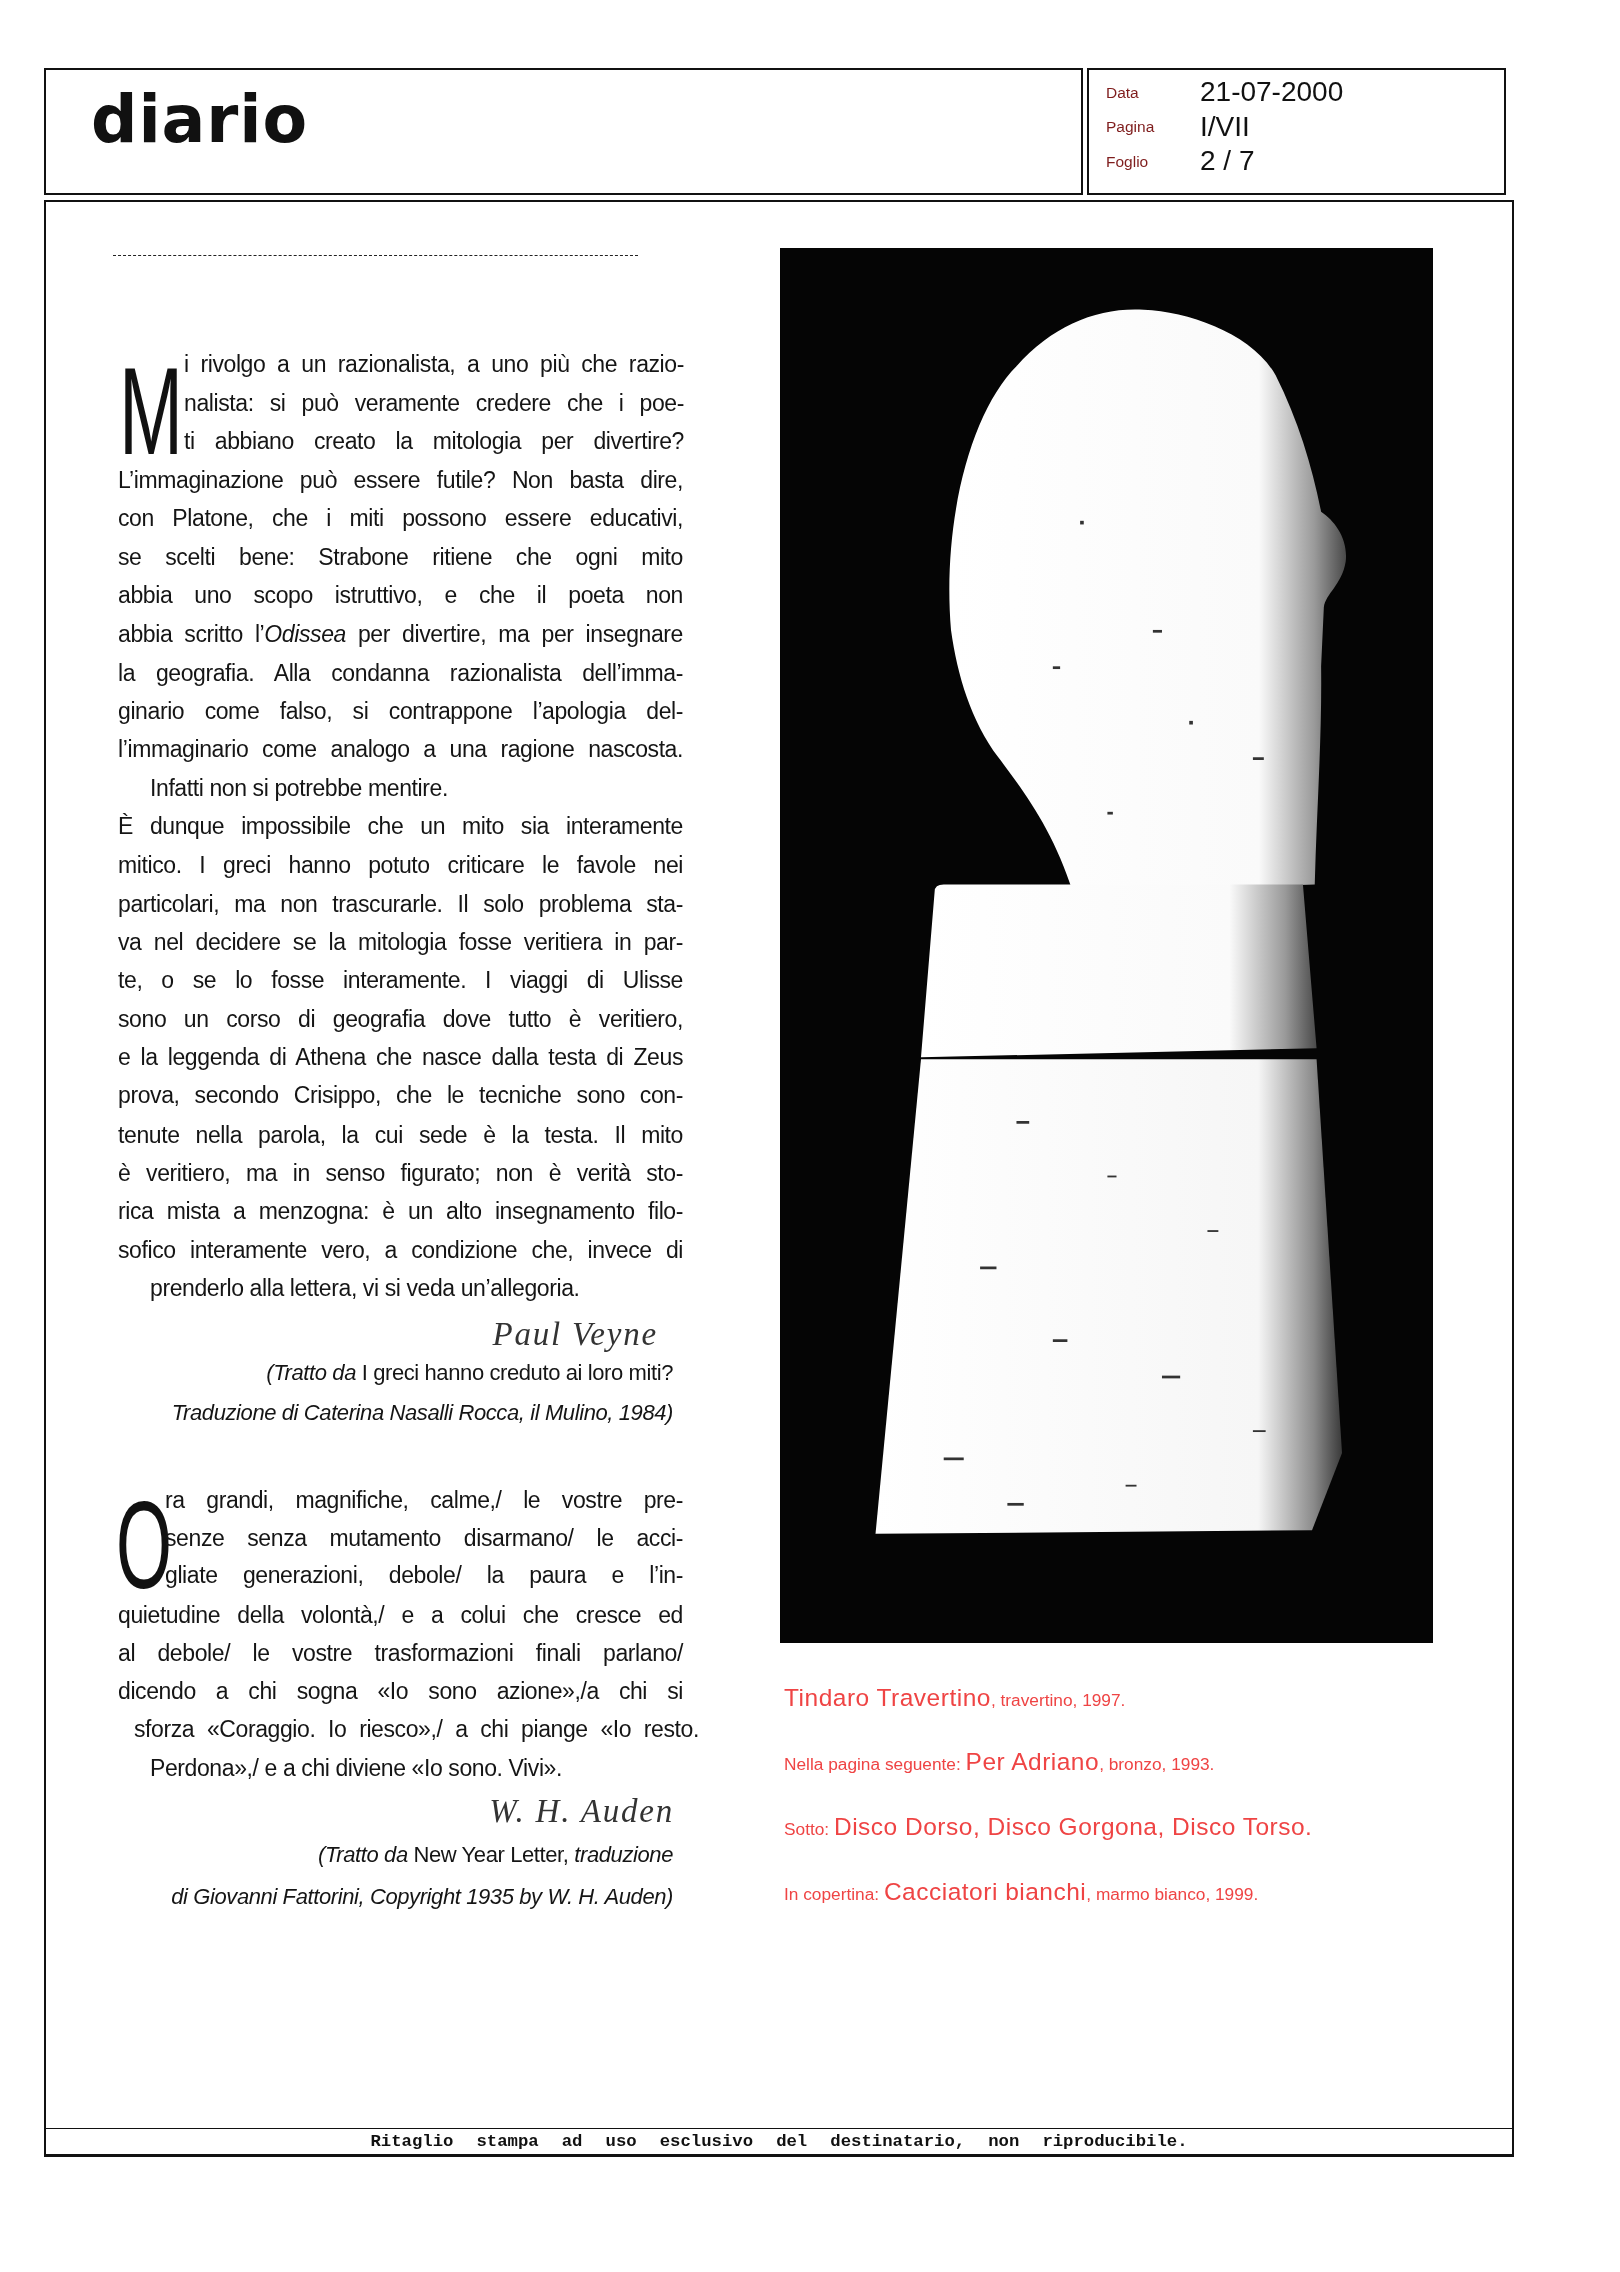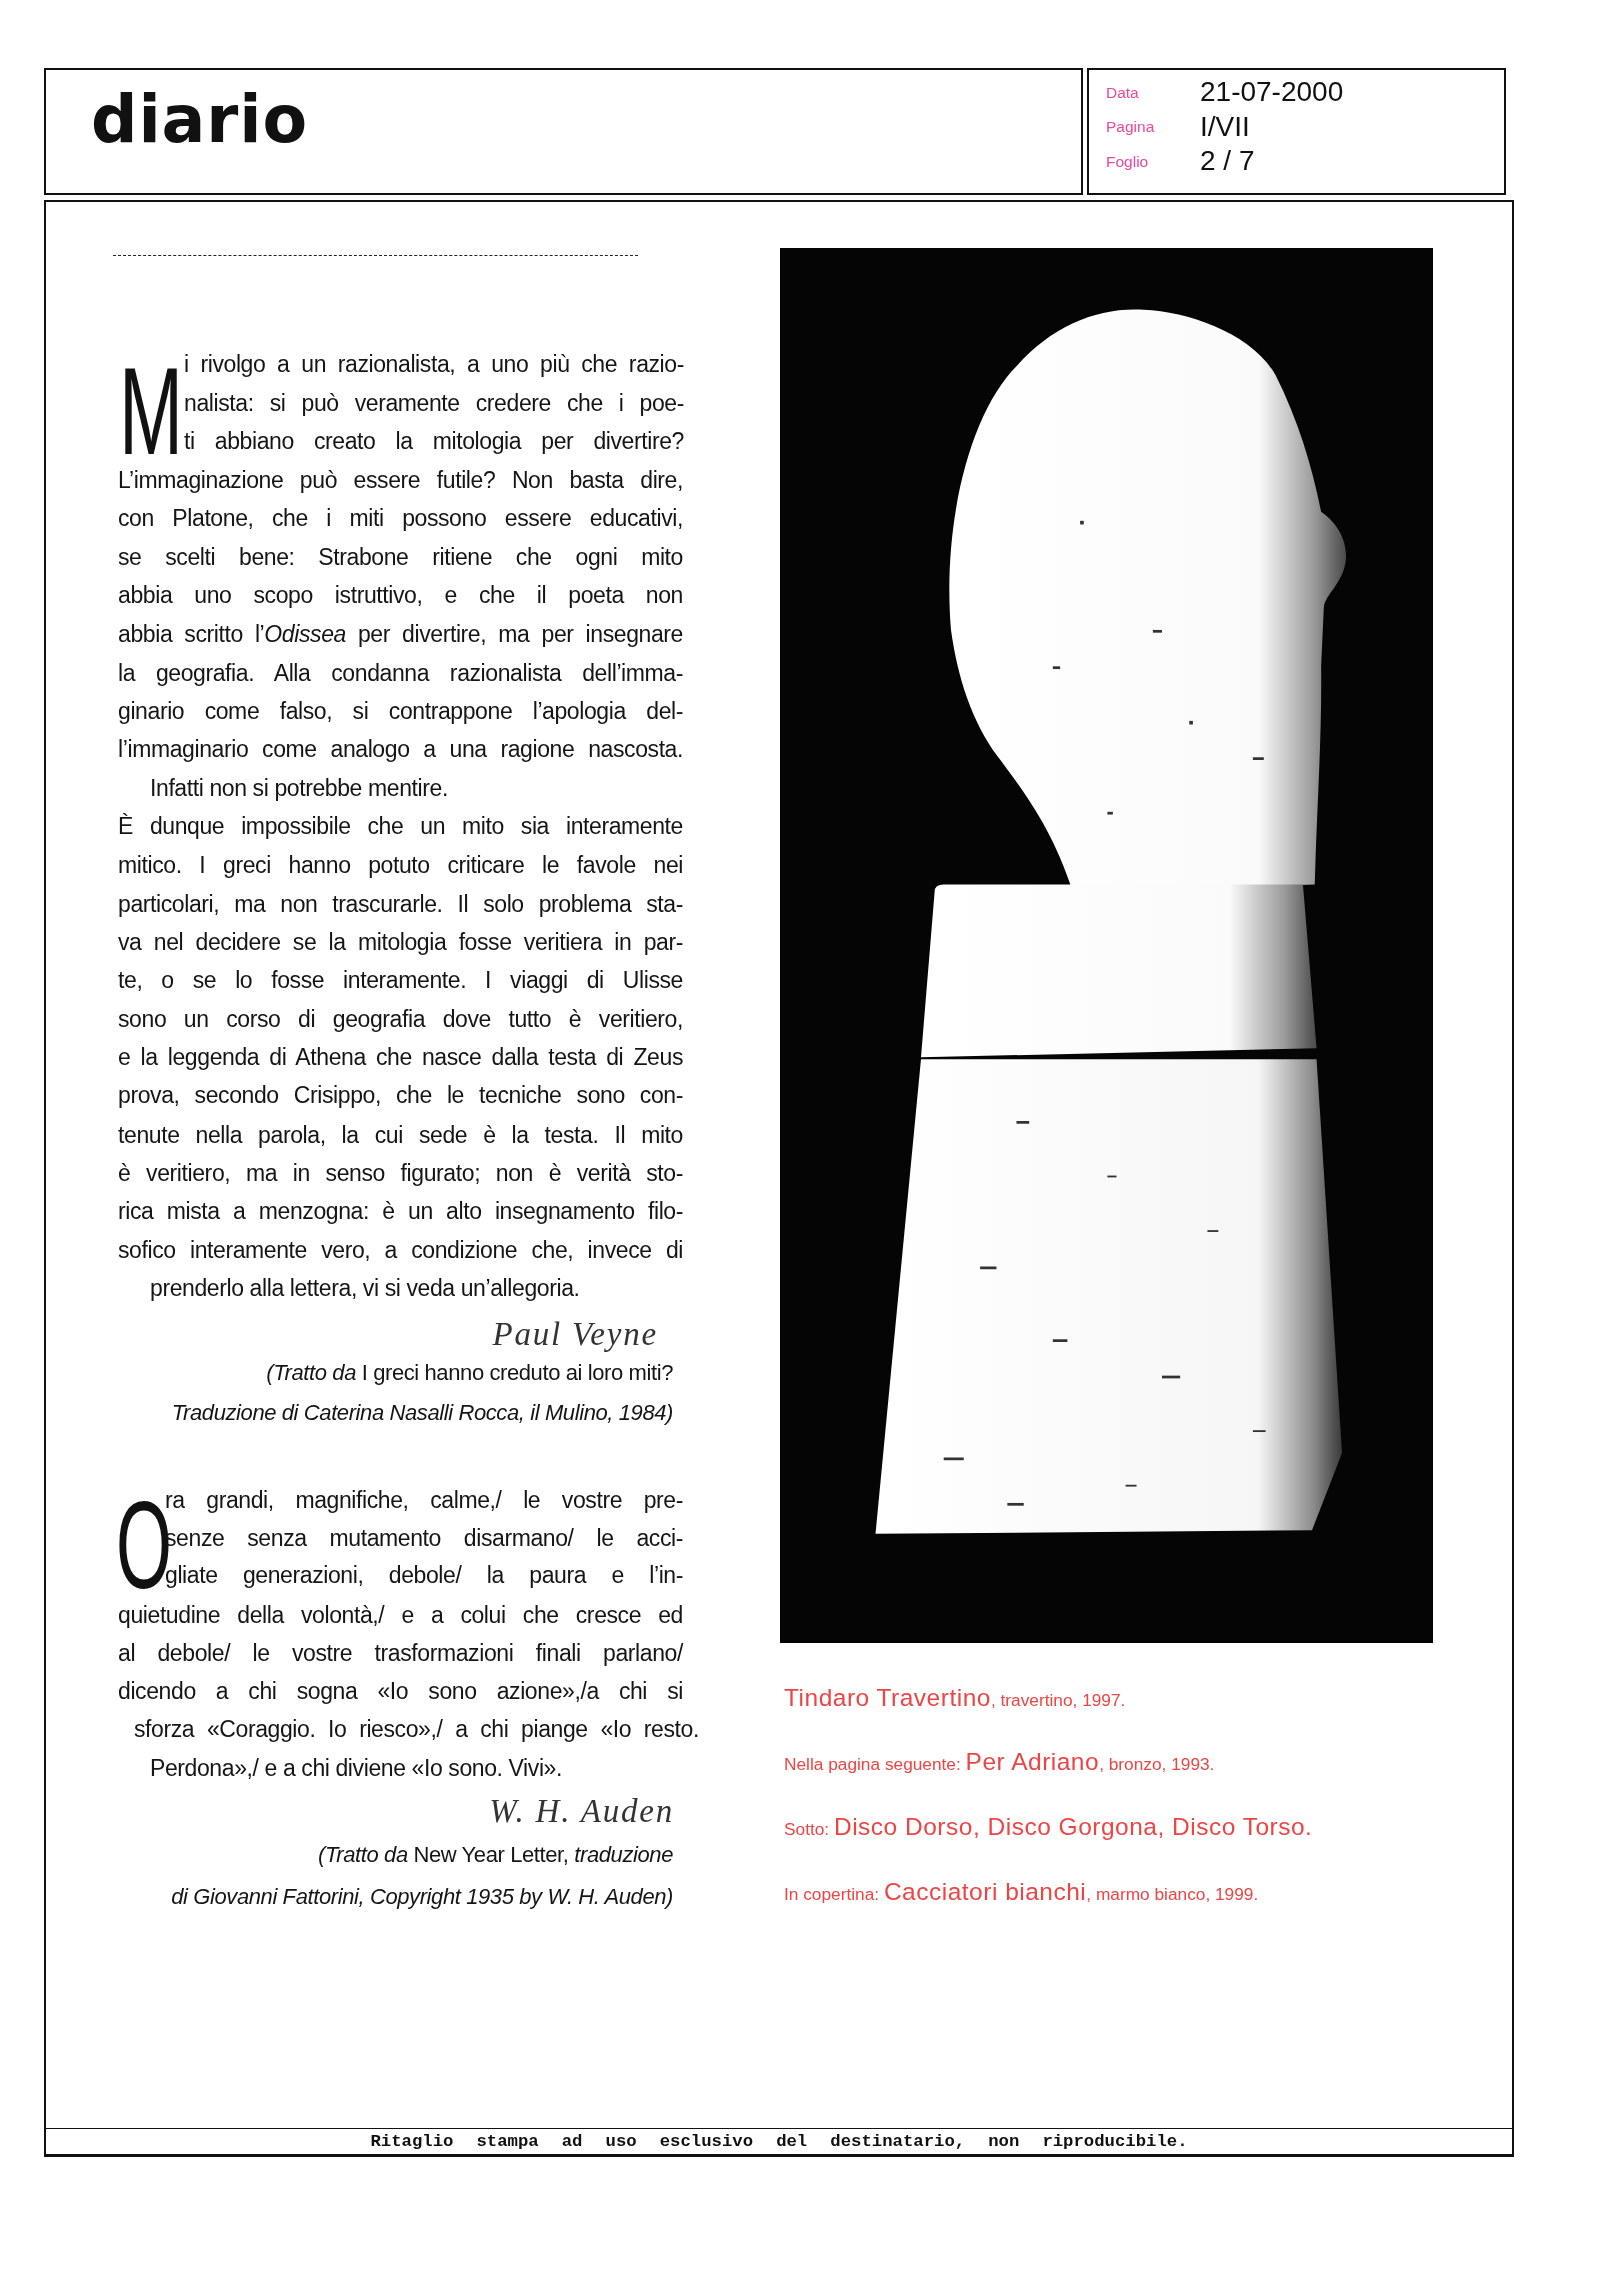--- a/index.html
+++ b/index.html
@@ -1,20 +1,20 @@
 <!DOCTYPE html>
 <html style="font-size:14.5px"><head>
 <meta charset="utf-8">
 <style>
   html, body { margin:0; padding:0; background:#ffffff; }
   body { width:1620px; height:2273px; position:relative; overflow:hidden; color:#111; }
   .abs { position:absolute; }
   .box { position:absolute; border:2.7px solid #111; box-sizing:border-box; }
   .logo { position:absolute; left:91px; top:87px; font-family:"DejaVu Sans", sans-serif; font-weight:bold; font-size:65px; letter-spacing:0.9px; line-height:1; color:#111; }
-  .meta-label { position:absolute; font-family:"Liberation Sans", sans-serif; font-size:15.5px; color:#ec4899; }
+  .meta-label { position:absolute; font-family:"Liberation Sans", sans-serif; font-size:15.5px; color:#7f1d1d; }
   .meta-value { position:absolute; font-family:"Liberation Sans", sans-serif; font-size:28px; color:#111; line-height:1; }
   .rule { position:absolute; left:113px; top:255px; width:525px; height:0; border-top:1.8px dashed #222; }
   .txt { position:absolute; font-family:"Liberation Sans", sans-serif; font-size:23px; line-height:38px; color:#151515; white-space:nowrap; letter-spacing:-0.4px; }
   .line { position:absolute; height:38px; white-space:nowrap; text-align:justify; text-align-last:justify; overflow:visible; }
   .line.last { text-align-last:left;margin-left:32px; }
   .dropcap { position:absolute; font-family:"Liberation Sans", sans-serif; color:#111; line-height:1; transform-origin:left top; }
   .sig { position:absolute; font-family:"Liberation Serif", serif; font-style:italic; font-size:33px; color:#333; white-space:nowrap; text-align:right; letter-spacing:1.8px; }
   .attr { position:absolute; font-family:"Liberation Sans", sans-serif; font-size:22px; color:#151515; white-space:nowrap; text-align:right; letter-spacing:-0.4px; }
   .it { font-style:italic; }
   .photo { position:absolute; left:780px; top:248px; width:653px; height:1395px; background:#050505; overflow:hidden; }

